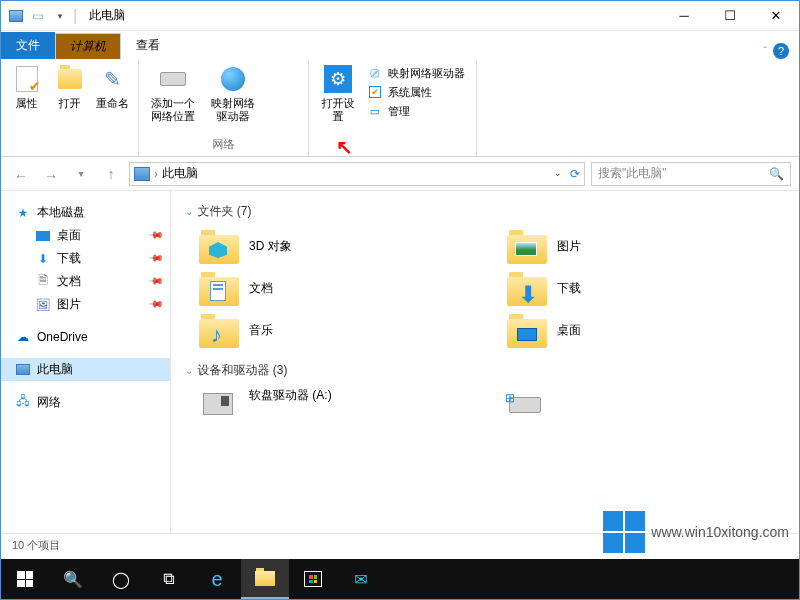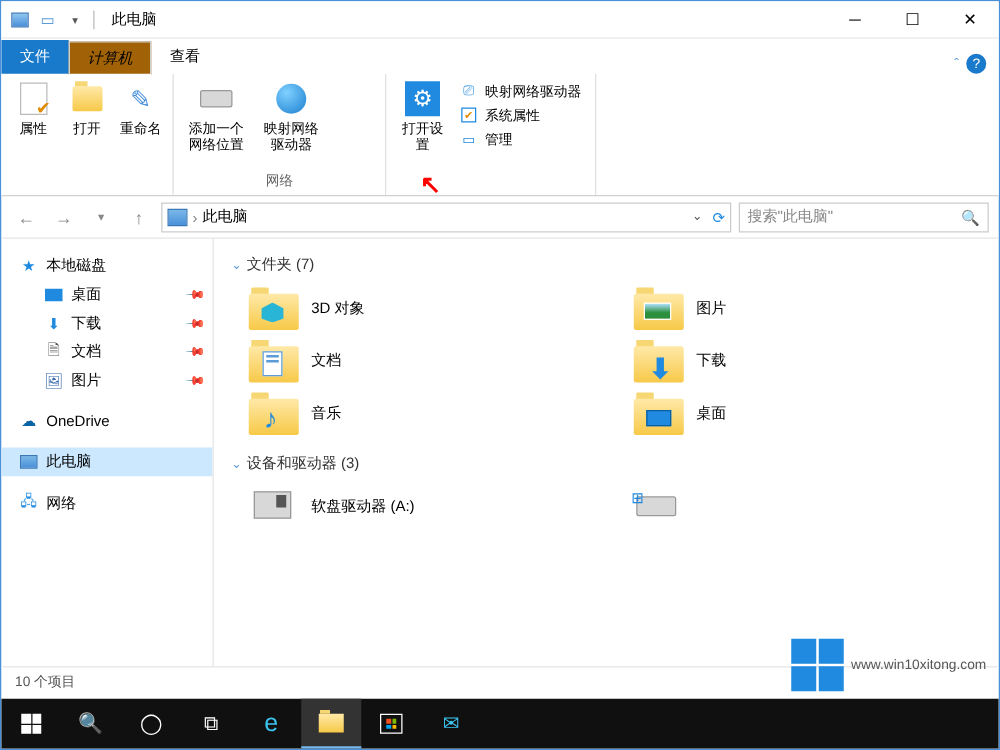--- a/index.html
+++ b/index.html
@@ -40,21 +40,21 @@
 .pin { margin-left:auto; color:#888; font-size:10px; transform:rotate(45deg); }
 .content { flex:1; overflow:auto; padding:8px 14px; }
 .sect-head { display:flex; align-items:center; gap:4px; font-size:12px; color:#333; margin:4px 0 8px 0; cursor:pointer; }
 .sect-head .chev { color:#5a9bd8; font-size:10px; }
 .folder-grid { display:grid; grid-template-columns:1fr 1fr; gap:6px 30px; margin-left:14px; margin-bottom:14px; }
 .fitem { display:flex; align-items:center; gap:10px; font-size:12px; cursor:pointer; }
 .ficon { width:40px; height:36px; position:relative; }
 .ftab { position:absolute; top:2px; left:2px; width:14px; height:6px; background:#f7d774; border-radius:1px 1px 0 0; }
 .fbody { position:absolute; top:7px; left:0; right:0; bottom:0; background:linear-gradient(#ffe9a8,#f7c948); border-radius:2px; }
 .overlay { position:absolute; z-index:2; }
-.drive-item { display:flex; gap:10px; align-items:center; font-size:12px; cursor:pointer; }
+.drive-item { display:flex; gap:10px; align-items:flex-start; font-size:12px; cursor:pointer; }
 .status-bar { position:absolute; bottom:42px; left:1px; right:1px; height:24px; border-top:1px solid #e5e5e5; display:flex; align-items:center; padding:0 10px; font-size:11px; color:#555; background:#fff; }
 .taskbar { position:absolute; bottom:0; left:0; right:0; height:40px; background:#101010; display:flex; align-items:center; }
 .tb-item { width:48px; height:40px; display:flex; align-items:center; justify-content:center; cursor:pointer; color:#fff; }
 .tb-item.active { background:#333; border-bottom:2px solid #76b9ed; }
 .watermark { position:absolute; right:10px; bottom:46px; display:flex; align-items:center; gap:6px; }
 .winlogo { width:42px; height:42px; display:grid; grid-template-columns:1fr 1fr; grid-template-rows:1fr 1fr; gap:2px; }
 .winlogo div { background:#1f8ae0; }
 .arrow-annot { position:absolute; left:335px; top:134px; color:#ff0000; font-size:20px; font-weight:bold; }
 .nicon { width:16px; height:16px; display:inline-flex; align-items:center; justify-content:center; }
 </style>
@@ -316,21 +316,21 @@
 <div class="arrow-annot">↖</div>
 
 <div class="watermark">
   <div class="winlogo">
       <div></div>
       <div></div>
       <div></div>
       <div></div>
     </div>
   <div>
-    <div style="font-size:11px;color:#555">www.win10xitong.com</div>
+    <div style="font-size:14px;color:#555">www.win10xitong.com</div>
   </div>
 </div>
 
 <div class="taskbar">
   <div class="tb-item">
       <span style="display:grid;grid-template-columns:1fr 1fr;grid-template-rows:1fr 1fr;gap:1px;width:16px;height:16px">
         <span style="background:#fff"></span>
         <span style="background:#fff"></span>
         <span style="background:#fff"></span>
         <span style="background:#fff"></span>

